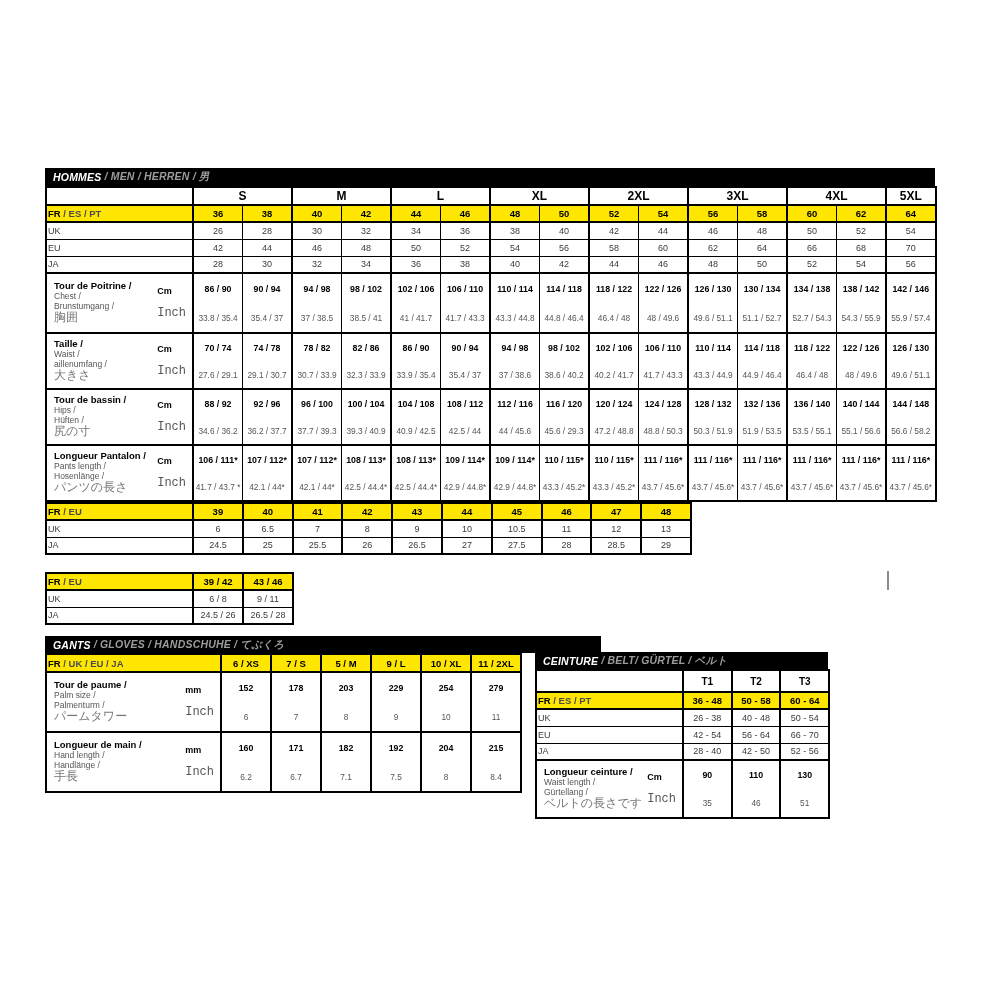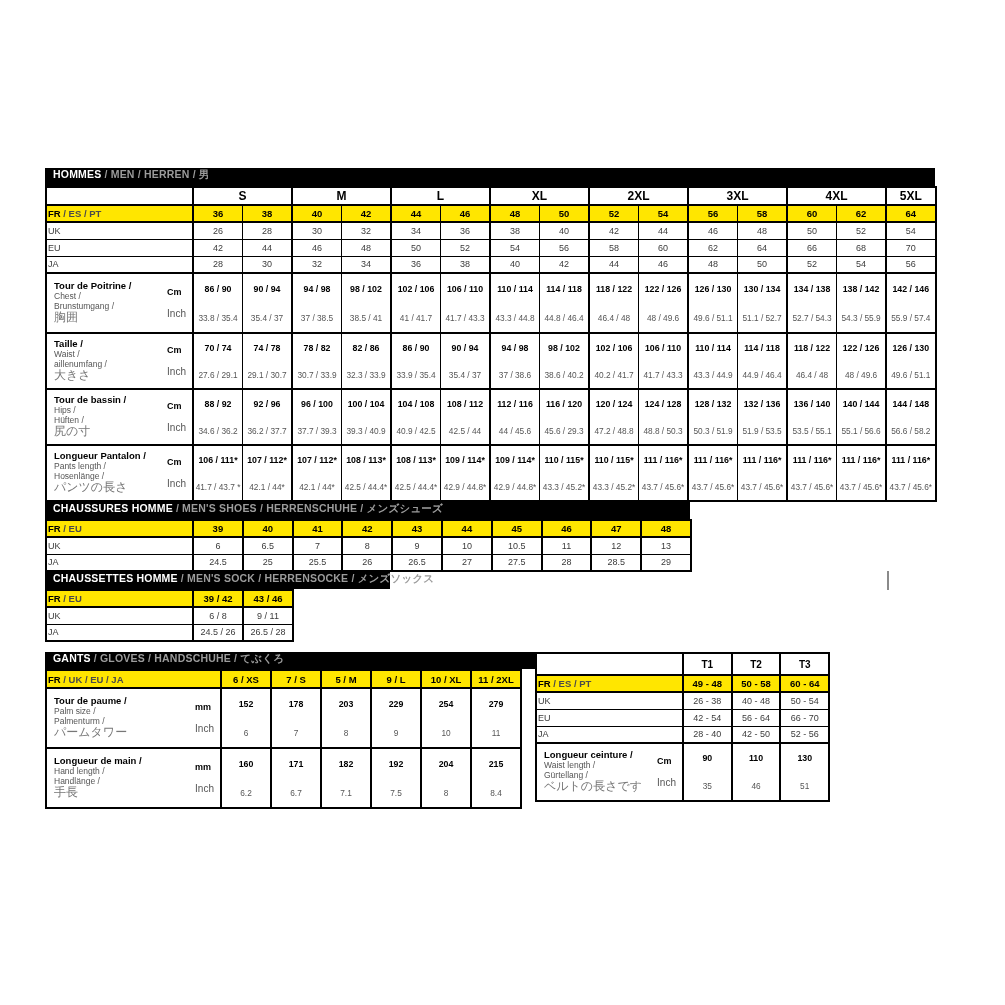--- a/index.html
+++ b/index.html
@@ -1,19 +1,19 @@
 <!DOCTYPE html>
 <html><head>
 <meta charset="utf-8">
 <style>
   html,body{margin:0;padding:0;}
   body{width:1005px;height:1005px;position:relative;background:#fff;font-family:"Liberation Sans",sans-serif;}
   .sec{position:absolute;}
-  .bar{background:#000;display:flex;padding-left:8px;box-sizing:border-box;
-       font-size:10.5px;font-weight:bold;letter-spacing:.2px;white-space:nowrap;}
+  .bar{background:#000;display:flex;align-items:center;padding-left:8px;box-sizing:border-box;
+       font-size:10.5px;font-weight:bold;letter-spacing:.2px;white-space:nowrap;font-style:italic;}
   .bar-bold{color:#ffffff;}
   .bar-rest{color:#9c9c9c;margin-left:3px;}
   table{border-collapse:collapse;table-layout:fixed;background:#fff;border:2px solid #000;}
   td{border:1px solid #000;padding:0;text-align:center;vertical-align:middle;font-size:9px;color:#333;overflow:hidden;}
   td.lab{text-align:left;padding-left:1px;}
   tr.groups td{font-weight:bold;font-size:12px;color:#000;}
   tr.yellow td{background:#FFE600;font-weight:bold;color:#000;border-top:2px solid #000;border-bottom:2px solid #000;font-size:9.5px;}
   .fr-rest{color:#4a4a4a;}
   tr.conv td{font-size:9px;color:#3a3a3a;}
   tr.theadrow td{font-weight:bold;font-size:10px;color:#000;}
@@ -23,21 +23,21 @@
   td.in{color:#555;font-size:8.3px;border-top-style:hidden;}
   td.mlabel{padding:0;}
   .mwrap{display:flex;justify-content:space-between;height:100%;padding:3px 6px 3px 7px;box-sizing:border-box;}
   .mlines{display:flex;flex-direction:column;justify-content:space-between;text-align:left;}
   .ml{line-height:1.15;white-space:nowrap;}
   .l0{font-weight:bold;font-size:9.5px;color:#000;}
   .l1,.l2{font-size:8.5px;color:#555;}
   .l3{font-size:12px;color:#777;font-family:Liberation Serif, serif;}
   .munits{display:flex;flex-direction:column;justify-content:space-around;align-items:flex-start;}
   .ut{font-weight:bold;font-size:9px;color:#000;}
-  .ub{font-size:10px;color:#555;}
+  .ub{font-size:12px;color:#555;font-family:Liberation Mono, monospace;}
   #tick{position:absolute;left:887px;top:571px;width:2px;height:19px;background:#8a8a8a;}
 </style>
 </head>
 <body>
 
 <div id="hommes" class="sec" style="left:45px;top:168px;width:890px;">
     <div class="bar" style="height: 18px;">
       <span class="bar-bold">HOMMES</span>
       <span class="bar-rest"> / MEN / HERREN / 男</span>
     </div>
@@ -333,24 +333,20 @@
           <td class="in bL2">43.7 / 45.6*</td>
           <td class="in">43.7 / 45.6*</td>
           <td class="in bL2">43.7 / 45.6*</td>
           <td class="in">43.7 / 45.6*</td>
           <td class="in bL2">43.7 / 45.6*</td>
         </tr>
       </tbody>
     </table>
   </div>
 <div id="shoes" class="sec" style="left:45px;top:502px;width:645px;">
-    <div class="bar" style="height: 17px;">
-      <span class="bar-bold">CHAUSSURES HOMME</span>
-      <span class="bar-rest"> / MEN'S SHOES / HERRENSCHUHE / メンズシューズ</span>
-    </div>
     <table style="width: 645px;">
       <colgroup>
         <col style="width: 147px;">
         <col style="width: 49.8px;">
         <col style="width: 49.8px;">
         <col style="width: 49.8px;">
         <col style="width: 49.8px;">
         <col style="width: 49.8px;">
         <col style="width: 49.8px;">
         <col style="width: 49.8px;">
@@ -395,24 +391,20 @@
           <td class="bL2">27</td>
           <td class="bL2">27.5</td>
           <td class="bL2">28</td>
           <td class="bL2">28.5</td>
           <td class="bL2">29</td>
         </tr>
       </tbody>
     </table>
   </div>
 <div id="socks" class="sec" style="left:45px;top:572px;width:345px;">
-    <div class="bar" style="height: 17px; width: 345px;">
-      <span class="bar-bold">CHAUSSETTES HOMME</span>
-      <span class="bar-rest"> / MEN'S SOCK / HERRENSOCKE / メンズソックス</span>
-    </div>
     <table style="width: 247px;">
       <colgroup>
         <col style="width: 147px;">
         <col style="width: 50px;">
         <col style="width: 50px;">
       </colgroup>
       <tbody>
         <tr class="yellow" style="height: 17px;">
           <td class="lab"><span class="fr-bold">FR</span><span class="fr-rest"> / EU</span></td>
           <td class="bL2">39 / 42</td>
@@ -424,21 +416,21 @@
           <td class="bL2">9 / 11</td>
         </tr>
         <tr class="conv" style="height: 17px;">
           <td class="lab">JA</td>
           <td class="bL2">24.5 / 26</td>
           <td class="bL2">26.5 / 28</td>
         </tr>
       </tbody>
     </table>
   </div>
-<div id="gloves" class="sec" style="left:45px;top:652px;width:556px;">
+<div id="gloves" class="sec" style="left:45px;top:636px;width:556px;">
     <div class="bar" style="height: 17px;">
       <span class="bar-bold">GANTS</span>
       <span class="bar-rest"> / GLOVES / HANDSCHUHE / てぶくろ</span>
     </div>
     <table style="width: 475px;">
       <colgroup>
         <col style="width: 175px;">
         <col style="width: 50px;">
         <col style="width: 50px;">
         <col style="width: 50px;">
@@ -513,37 +505,41 @@
           <td class="in bL2">6.7</td>
           <td class="in bL2">7.1</td>
           <td class="in bL2">7.5</td>
           <td class="in bL2">8</td>
           <td class="in bL2">8.4</td>
         </tr>
       </tbody>
     </table>
   </div>
 <div id="belt" class="sec" style="left:535px;top:652px;width:293px;">
+    <div class="bar" style="height: 17px;">
+      <span class="bar-bold">CEINTURE</span>
+      <span class="bar-rest"> / BELT/ GÜRTEL / ベルト</span>
+    </div>
     <table style="width: 293.1px;">
       <colgroup>
         <col style="width: 147px;">
         <col style="width: 48.7px;">
         <col style="width: 48.7px;">
         <col style="width: 48.7px;">
       </colgroup>
       <tbody>
         <tr class="theadrow" style="height: 22px;">
           <td class="lab empty"></td>
           <td class="bL2">T1</td>
           <td class="bL2">T2</td>
           <td class="bL2">T3</td>
         </tr>
         <tr class="yellow" style="height: 17px;">
           <td class="lab"><span class="fr-bold">FR</span><span class="fr-rest"> / ES / PT</span></td>
-          <td class="bL2">49 - 48</td>
+          <td class="bL2">36 - 48</td>
           <td class="bL2">50 - 58</td>
           <td class="bL2">60 - 64</td>
         </tr>
         <tr class="conv" style="height: 17px;">
           <td class="lab">UK</td>
           <td class="bL2">26 - 38</td>
           <td class="bL2">40 - 48</td>
           <td class="bL2">50 - 54</td>
         </tr>
         <tr class="conv" style="height: 17px;">

